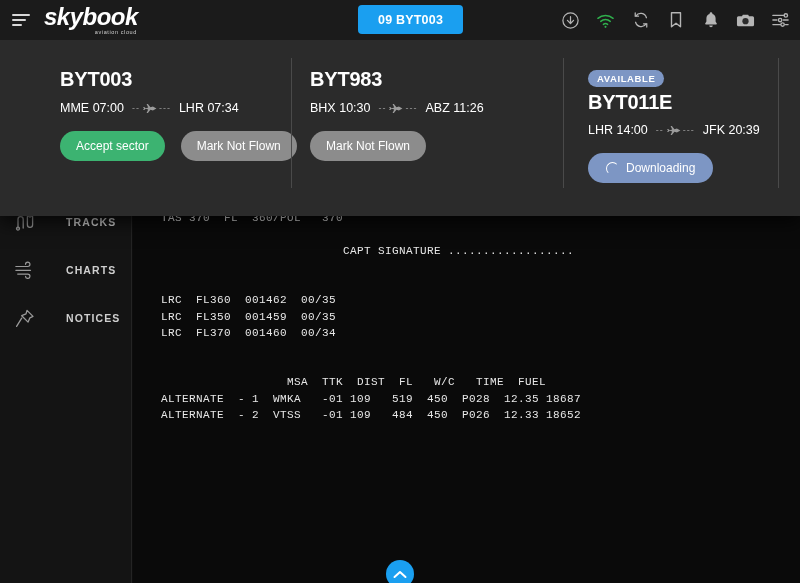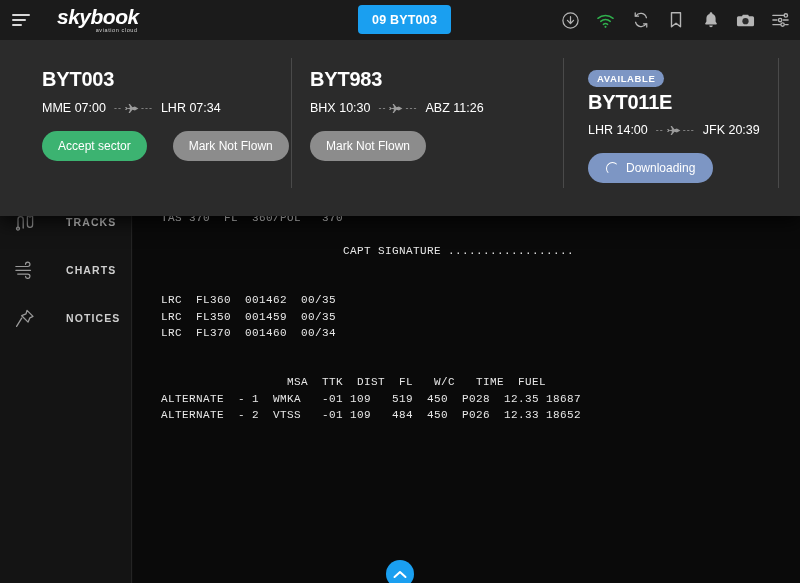--- a/index.html
+++ b/index.html
@@ -49,42 +49,41 @@
   .hamburger i:nth-child(3) { width: 10px; }
 
   .brand {
     display: flex;
     flex-direction: column;
     justify-content: center;
     line-height: 1;
     margin-left: 4px;
   }
   .brand-name {
-    font-size: 21px;
+    font-size: 24px;
     font-weight: bold;
     font-style: italic;
     color: #ffffff;
     letter-spacing: -0.5px;
-    margin-left: 13px;
   }
   .brand-sub {
     font-size: 5.5px;
     color: #d0d0d0;
     letter-spacing: 0.6px;
     text-align: right;
     margin-top: 1px;
     margin-right: 1px;
   }
 
   .flight-tab {
     position: absolute;
     left: 358px;
     top: 5px;
     height: 29px;
-    padding: 0 14px;
+    padding: 0 20px;
     background: #1a9ff0;
     border: none;
     border-radius: 4px;
     color: #ffffff;
     font-size: 12.5px;
     font-weight: bold;
     font-family: "Liberation Sans", sans-serif;
     cursor: pointer;
     letter-spacing: 0.2px;
   }
@@ -177,21 +176,21 @@
     z-index: 30;
     box-shadow: 0 6px 18px rgba(0,0,0,0.75);
     display: flex;
     align-items: stretch;
   }
   .fcard {
     position: relative;
     padding: 28px 0 0 0;
     flex: 0 0 auto;
   }
-  .fcard.c1 { width: 292px; padding-left: 42px; }
+  .fcard.c1 { width: 292px; padding-left: 60px; }
   .fcard.c2 { width: 272px; padding-left: 18px; }
   .fcard.c3 { width: 236px; padding-left: 24px; }
 
   .fdivider {
     position: absolute;
     top: 18px;
     width: 1px;
     height: 130px;
     background: #4a4a4a;
   }
@@ -226,21 +225,21 @@
     gap: 8px;
   }
   .plane-sep {
     display: inline-flex;
     align-items: center;
     color: #9c9c9c;
     gap: 2px;
   }
   .dash { letter-spacing: 1px; font-size: 9px; line-height: 1; }
 
-  .fbtns { display: flex; gap: 26px; align-items: center; }
+  .fbtns { display: flex; gap: 16px; align-items: center; }
   .fbtn {
     border: none;
     border-radius: 16px;
     height: 30px;
     padding: 0 16px;
     font-size: 12px;
     font-family: "Liberation Sans", sans-serif;
     color: #ffffff;
     cursor: pointer;
     white-space: nowrap;

